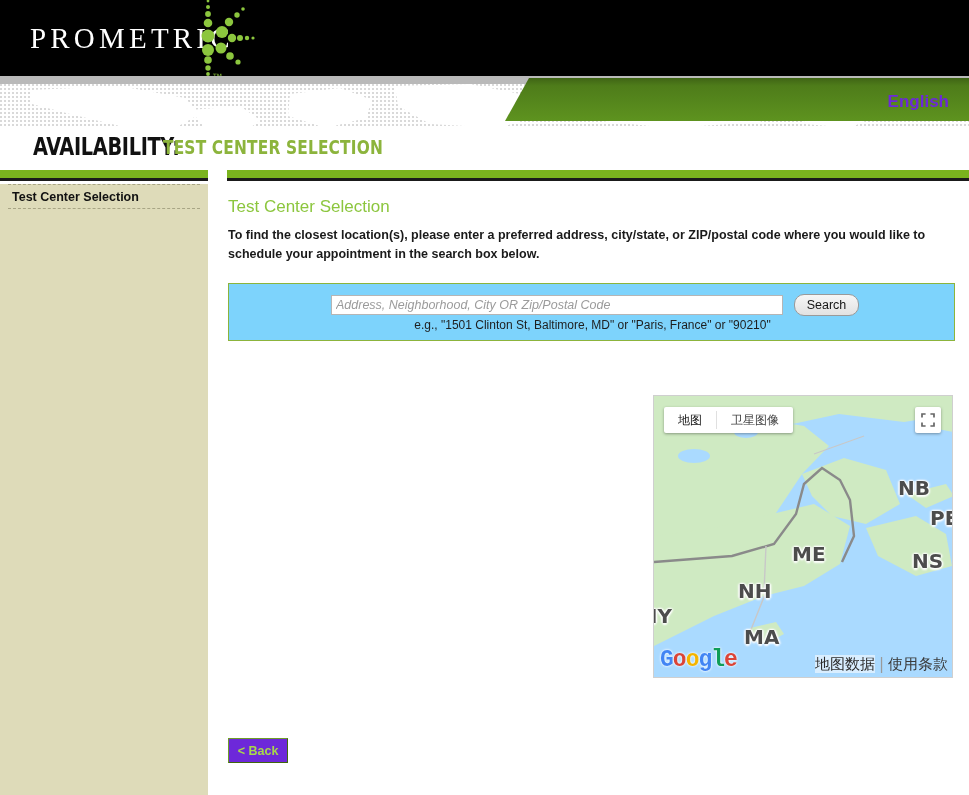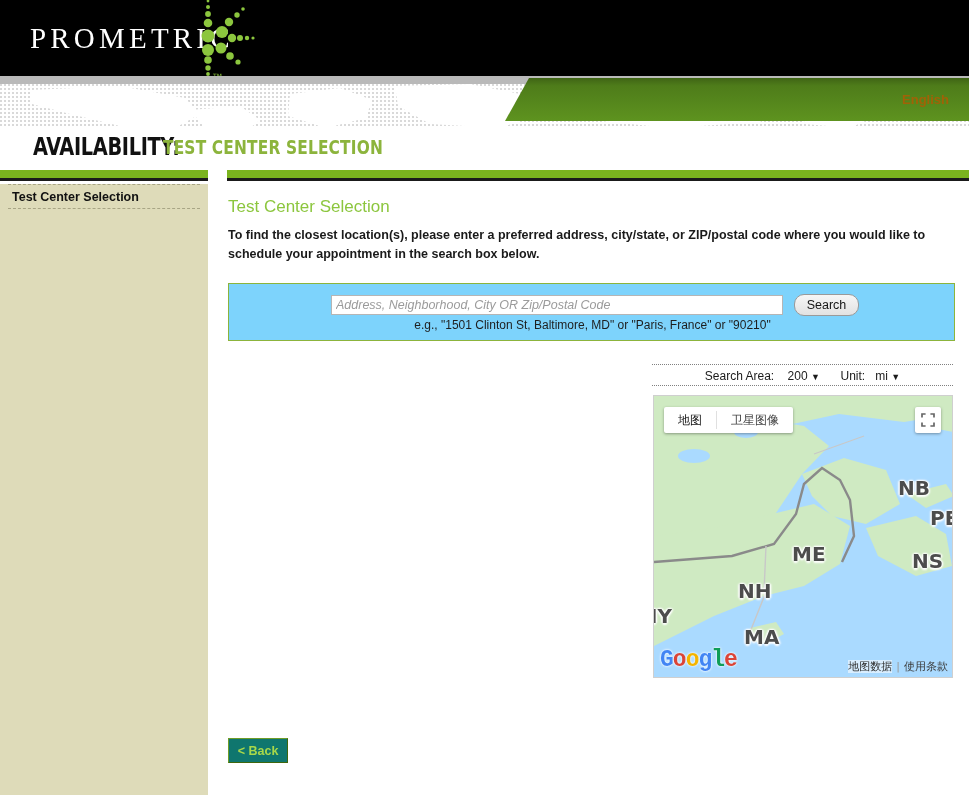--- a/index.html
+++ b/index.html
@@ -44,21 +44,21 @@
   }
 
   
   .lang-bar {
     position:absolute; left:505px; top:78px; width:464px; height:43px;
     background:linear-gradient(180deg,#3f6415 0%,#4e7c1a 18%,#5e931f 100%);
     clip-path: polygon(24px 0, 464px 0, 464px 43px, 0 43px);
   }
   .lang-label {
     position:absolute; right:20px; top:92px;
-    color:#a16207; font-size:13px; font-weight:bold;
+    color:#6d28d9; font-size:17px; font-weight:bold;
   }
 
   
   .title-wrap { position:absolute; left:0; top:128px; width:969px; height:42px; }
   .title-main {
     position:absolute; left:33px; top:4px;
     font-family:"DejaVu Sans Condensed","Liberation Sans Narrow","Liberation Sans", sans-serif;
     font-size:25px; font-weight:bold; color:#111111;
     letter-spacing:-0.4px; transform:scaleX(0.86); transform-origin:left center;
   }
@@ -177,35 +177,35 @@
     font-family:Liberation Mono, monospace;
     font-size:23px; font-weight:bold; letter-spacing:-1px;
     text-shadow:0 0 2px rgba(255,255,255,.9), 0 0 3px rgba(255,255,255,.9);
   }
   .gmark .c1{color:#4285F4} .gmark .c2{color:#DB4437} .gmark .c3{color:#F4B400}
   .gmark .c4{color:#4285F4} .gmark .c5{color:#0F9D58} .gmark .c6{color:#DB4437}
 
   .map-attr {
     position:absolute; right:4px; bottom:3px;
     font-family:"DejaVu Sans","Liberation Sans", sans-serif;
-    font-size:11px; color:#3a3a3a; white-space:nowrap;
+    font-size:15px; color:#3a3a3a; white-space:nowrap;
   }
   .map-attr .d { color:#2b2b2b; background:rgba(255,255,255,.55); }
   .map-attr .bar { color:#9a9a9a; margin:0 4px; }
 
   .st-lbl {
     position:absolute; font-family:"DejaVu Sans","Liberation Sans", sans-serif;
     font-weight:bold; color:#4c4c4c; font-size:20px;
     text-shadow: -1.5px 0 2px #fff, 1.5px 0 2px #fff, 0 -1.5px 2px #fff, 0 1.5px 2px #fff;
   }
 
   
   .back-btn {
     position:absolute; left:20px; top:554px; width:60px; height:25px;
-    background:#0f766e; border:1px solid #3f660c;
+    background:#6d28d9; border:1px solid #3f660c;
     border-top-color:#6f9c28; border-left-color:#6f9c28;
     color:#a8d84a; font-size:12.5px; font-weight:bold;
     cursor:pointer; line-height:23px; text-align:center;
     font-family:"Liberation Sans", sans-serif;
   }
 </style>
 </head>
 <body>
 
 <div id="page">
@@ -273,33 +273,20 @@
 
     <div class="sec-title">Test Center Selection</div>
     <div class="sec-desc">To find the closest location(s), please enter a preferred address, city/state, or ZIP/postal code where you would like to schedule your appointment in the search box below.</div>
 
     <div class="search-panel">
       <input class="search-input" type="text" placeholder="Address, Neighborhood, City OR Zip/Postal Code" style="">
       <button class="search-btn">Search</button>
       <div class="search-hint">e.g., "1501 Clinton St, Baltimore, MD" or "Paris, France" or "90210"</div>
     </div>
 
-    <div class="opts-strip">
-      <span class="opts-inner">
-        <span class="lbl">Search Area:</span>
-        <span>&nbsp;&nbsp;</span>
-        <span class="val">200</span>
-        <span class="caret">▼</span>
-        <span class="gapx"></span>
-        <span class="lbl">Unit:</span>
-        <span>&nbsp;</span>
-        <span class="val">mi</span>
-        <span class="caret">▼</span>
-      </span>
-    </div>
 
     <div class="map">
 
       <svg class="map-land" viewBox="0 0 300 283" preserveAspectRatio="none">
         <rect x="0" y="0" width="300" height="283" fill="#aadaff"></rect>
 
         <path d="M0 0 L300 0 L300 18 L250 26 L185 18 L120 32 L60 22 L0 30 Z" fill="#cfeac2"></path>
         <path d="M0 22 L70 16 L150 30 L175 50 L148 78 L120 120 L60 142 L0 150 Z" fill="#cfeac2"></path>
 
         <path d="M0 140 L60 132 L118 118 L160 108 L196 130 L186 168 L150 190 L110 200 L60 220 L20 240 L0 250 Z" fill="#cfeac2"></path>

